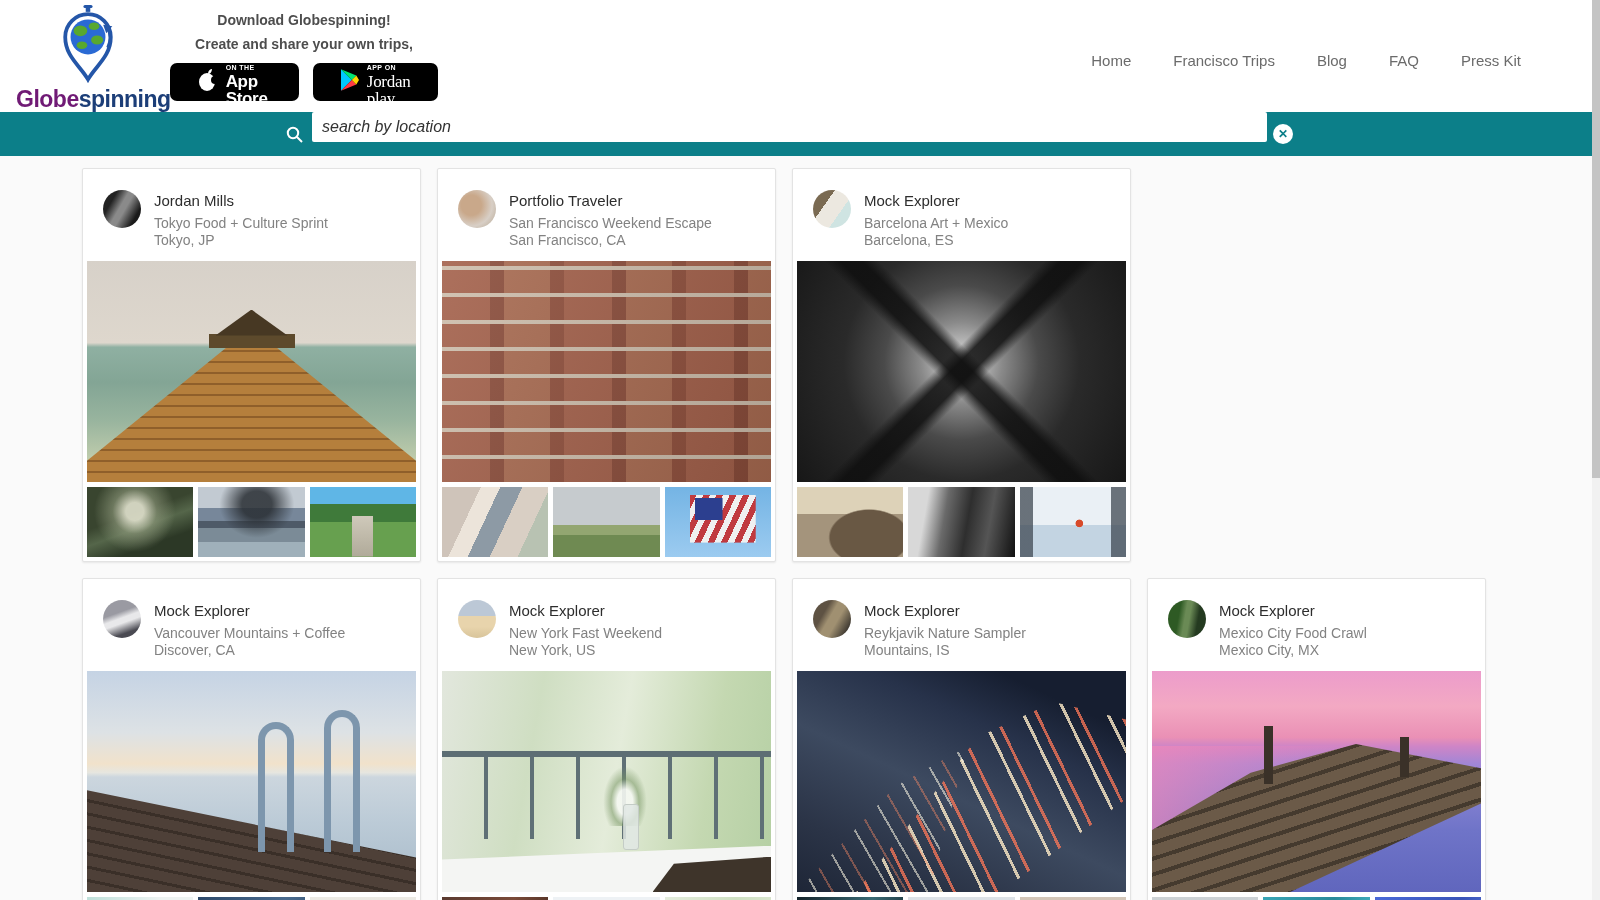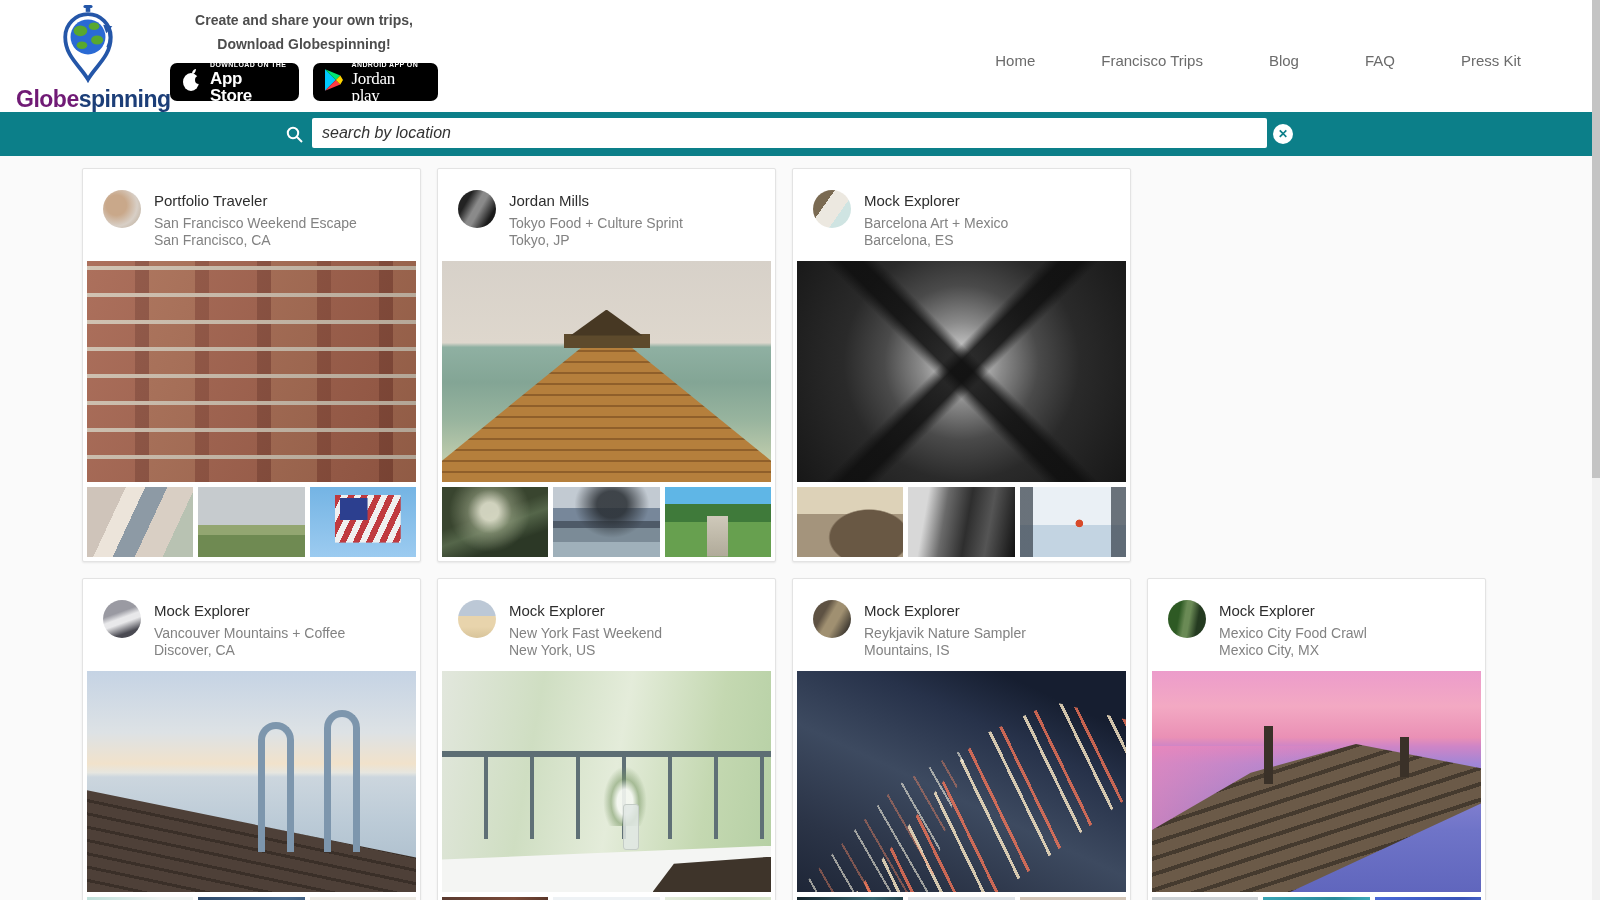--- a/index.html
+++ b/index.html
@@ -11,34 +11,34 @@
 
   .logo { position:absolute; left:16px; top:2px; width:144px; text-align:center; cursor:pointer; }
   .logo-text { font-size:23px; font-weight:bold; letter-spacing:-.5px; margin-top:-2px; }
   .logo-green { color:#701a75; }
   .logo-navy  { color:#1c3e78; }
 
   .tagline-block { position:absolute; left:170px; top:8px; width:268px; text-align:center; }
   .tagline { font-size:14px; font-weight:bold; color:#4d4d4d; line-height:24px; }
   .badges { display:flex; justify-content:center; gap:14px; margin-top:7px; }
   .badge { display:flex; align-items:center; gap:8px; background:#000; color:#fff;
-           border-radius:7px; height:38px; padding:0 12px; cursor:pointer; }
+           border-radius:7px; height:38px; padding:0 28px; cursor:pointer; }
   .badge-txt { text-align:left; line-height:1; }
   .badge-small { font-size:7px; letter-spacing:.4px; font-weight:bold; display:block; margin-bottom:2px; }
   .badge-large { font-size:17px; font-weight:bold; display:block; letter-spacing:-.3px; }
   .gp-large { font-weight:normal; font-family:"Liberation Serif", serif; }
 
-  .nav { position:absolute; right:79px; top:52px; display:flex; gap:66px; }
+  .nav { position:absolute; right:79px; top:52px; display:flex; gap:42px; }
   .nav-item { font-size:15px; color:#6b6b6b; cursor:pointer; white-space:nowrap; }
 
   
   .searchbar { position:relative; width:100%; height:44px; background:#0c7f89;
                display:flex; align-items:center; }
   .search-icon { position:absolute; left:286px; top:14px; }
-  .search-input { position:absolute; left:312px; top:6px; width:955px; height:30px;
+  .search-input { position:absolute; left:312px; top:0; width:955px; height:30px;
                   border:none; border-radius:2px; padding:0 10px;
                   font-family:"Liberation Sans", sans-serif;
                   font-size:16px; font-style:italic; color:#222; outline:none; }
   .search-input::placeholder { color:#333; font-style:italic; opacity:1; }
   .clear-btn { position:absolute; left:1273px; top:12px; width:20px; height:20px;
                background:#fff; border-radius:50%; color:#0c7f89; font-size:12px;
                font-weight:bold; text-align:center; line-height:20px; cursor:pointer; }
 
   
   .content { padding:12px 0 0 82px; }
@@ -195,22 +195,22 @@
         <ellipse cx="62" cy="50" rx="8" ry="6" fill="#58a82e"></ellipse>
         <ellipse cx="42" cy="57" rx="7" ry="5" fill="#58a82e"></ellipse>
         <path d="M76 60 a30 30 0 0 0 0 -26" fill="none" stroke="#2456a8" stroke-width="4"></path>
         <path d="M70 30 L82 32 L74 41 Z" fill="#2456a8"></path>
       </svg>
     </span>
     <div class="logo-text"><span class="logo-green">Globe</span><span class="logo-navy">spinning</span></div>
   </div>
 
   <div class="tagline-block">
+    <div class="tagline">Download Globespinning!</div>
     <div class="tagline">Create and share your own trips,</div>
-    <div class="tagline">Download Globespinning!</div>
     <div class="badges">
       <div class="badge">
         <span>
           <svg width="20" height="24" viewBox="0 0 20 24">
             <ellipse cx="9" cy="14" rx="8" ry="9" fill="#fff"></ellipse>
             <circle cx="17" cy="12" r="4" fill="#000"></circle>
             <path d="M10 6 C10 2 13 1 14 1 C14 4 12 6 10 6 Z" fill="#fff"></path>
           </svg>
         </span>
         <span class="badge-txt">
@@ -254,53 +254,53 @@
   <input class="search-input" type="text" placeholder="search by location" style="">
   <div class="clear-btn">✕</div>
 </div>
 
 <div class="content">
 
   <div class="row">
 
     <div class="card">
       <div class="card-head">
-        <div class="avatar av1"></div>
-        <div>
-          <div class="user">Portfolio Traveler</div>
-          <div class="meta">San Francisco Weekend Escape</div>
-          <div class="meta">San Francisco, CA</div>
-        </div>
-      </div>
-      <div class="photo c1" aria-label="brick-wall"></div>
-      <div class="thumbs">
-        <div class="thumb t11" aria-label="van-window-people"></div>
-        <div class="thumb t12" aria-label="horses-in-field"></div>
-        <div class="thumb t13" aria-label="american-flag-sky"></div>
-      </div>
-    </div>
-
-    <div class="card">
-      <div class="card-head">
         <div class="avatar av2"></div>
         <div>
           <div class="user">Jordan Mills</div>
           <div class="meta">Tokyo Food + Culture Sprint</div>
           <div class="meta">Tokyo, JP</div>
         </div>
       </div>
       <div class="photo c2" aria-label="wooden-pier-gazebo-sea">
         <div class="pier"></div>
         <div class="hut-base"></div>
         <div class="hut"></div>
       </div>
       <div class="thumbs">
         <div class="thumb t21" aria-label="dark-forest-light-rays"></div>
         <div class="thumb t22" aria-label="mountain-lake-clouds"></div>
         <div class="thumb t23" aria-label="grass-path-trees"></div>
+      </div>
+    </div>
+
+    <div class="card">
+      <div class="card-head">
+        <div class="avatar av1"></div>
+        <div>
+          <div class="user">Portfolio Traveler</div>
+          <div class="meta">San Francisco Weekend Escape</div>
+          <div class="meta">San Francisco, CA</div>
+        </div>
+      </div>
+      <div class="photo c1" aria-label="brick-wall"></div>
+      <div class="thumbs">
+        <div class="thumb t11" aria-label="van-window-people"></div>
+        <div class="thumb t12" aria-label="horses-in-field"></div>
+        <div class="thumb t13" aria-label="american-flag-sky"></div>
       </div>
     </div>
 
 
     <div class="card">
       <div class="card-head">
         <div class="avatar av4"></div>
         <div>
           <div class="user">Mock Explorer</div>
           <div class="meta">Barcelona Art + Mexico</div>

